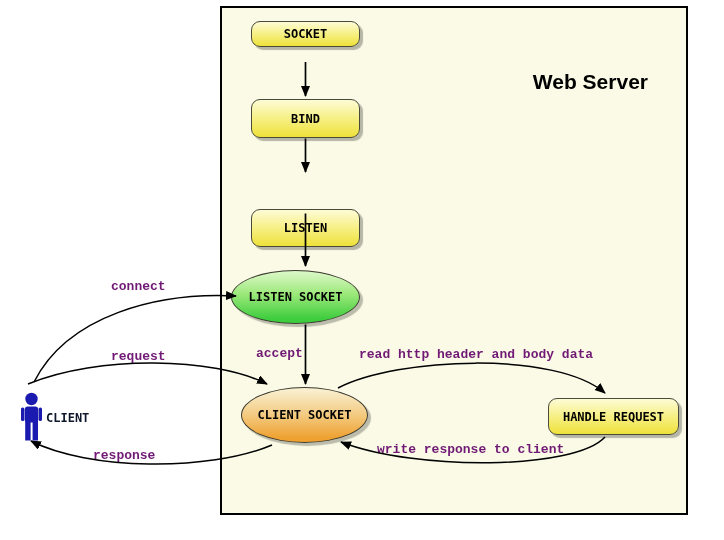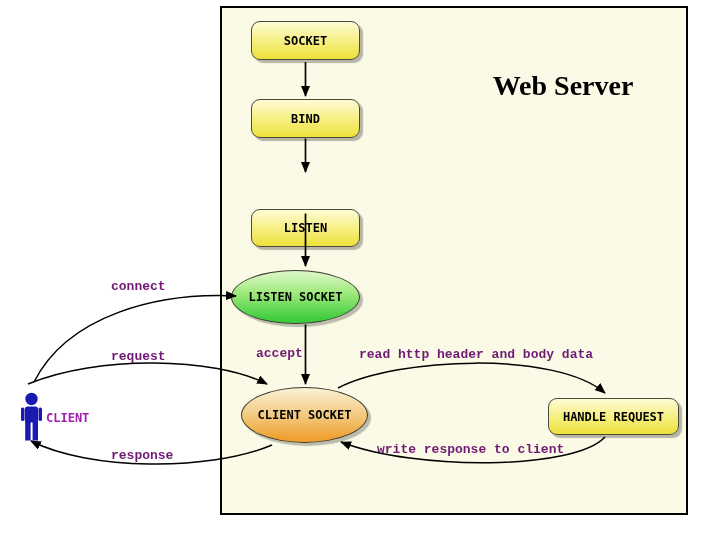--- a/index.html
+++ b/index.html
@@ -5,58 +5,58 @@
   html,body{margin:0;padding:0;background:#fff;}
   #canvas{
     position:relative;width:724px;height:540px;background:#ffffff;overflow:hidden;
     font-family:"Liberation Sans", sans-serif;
   }
   #server-box{
     position:absolute;left:220px;top:6px;width:464px;height:505px;
     background:#fafae6;border:2px solid #000;box-sizing:content-box;
   }
   #title{
-    position:absolute;left:478px;top:70px;width:170px;text-align:center;
-    font-family:Liberation Serif, serif;font-weight:bold;font-size:28px;color:#000;
+    position:absolute;left:478px;top:70px;width:170px;text-align:right;
+    font-family:Liberation Sans, sans-serif;font-weight:bold;font-size:21px;color:#000;
   }
   .node{
     position:absolute;display:flex;align-items:center;justify-content:center;
     font-family:"DejaVu Sans Mono", monospace;font-weight:bold;font-size:12px;color:#000;
     box-sizing:border-box;text-align:center;white-space:nowrap;
   }
   .box{
     border:1.5px solid #4a4a3a;border-radius:9px;
     background:linear-gradient(to bottom,#fdfbd6 0%,#f7f18c 45%,#eee13a 100%);
     box-shadow:3px 3px 1px rgba(125,125,115,0.55);
   }
   .ellipse{
     border-radius:50%;border:1.5px solid #3a3a2e;
     box-shadow:3px 3px 1px rgba(125,125,115,0.5);
   }
   .ellipse.green{background:linear-gradient(to bottom,#d8f7c3 4%,#9be879 45%,#3ecd3e 92%);}
   .ellipse.orange{background:linear-gradient(to bottom,#f9efcf 4%,#f3ca80 50%,#efa232 92%);}
-  #node-socket{left:251px;top:21px;width:109px;height:39px;}
+  #node-socket{left:251px;top:21px;width:109px;height:26px;}
   #node-bind{left:251px;top:99px;width:109px;height:39px;}
   #node-listen{left:251px;top:175px;width:109px;height:38px;margin-top:34px;}
   #node-handle-request{left:548px;top:398px;width:131px;height:37px;}
   #node-listen-socket{left:231px;top:270px;width:129px;height:54px;}
   #node-client-socket{left:241px;top:387px;width:127px;height:56px;}
   .edge-label{
     position:absolute;font-family:Liberation Mono, monospace;font-weight:bold;
     font-size:13px;color:#701a75;white-space:nowrap;
   }
   #label-connect{left:111px;top:279px;}
   #label-request{left:111px;top:349px;}
-  #label-response{left:111px;top:448px;}
+  #label-response{left:93px;top:448px;}
   #label-accept{left:256px;top:346px;text-align:center;}
   #label-read{left:359px;top:347px;}
   #label-write{left:377px;top:442px;}
   #client-label{
     position:absolute;left:46px;top:411px;
-    font-family:"DejaVu Sans Mono", monospace;font-weight:bold;font-size:12px;color:#a21caf;
+    font-family:"DejaVu Sans Mono", monospace;font-weight:bold;font-size:12px;color:#0f172a;
   }
   #arrow-layer{position:absolute;left:0;top:0;width:724px;height:540px;pointer-events:none;}
 </style>
 </head>
 <body>
 
 <div id="canvas">
 
   <div id="server-box"></div>
 

